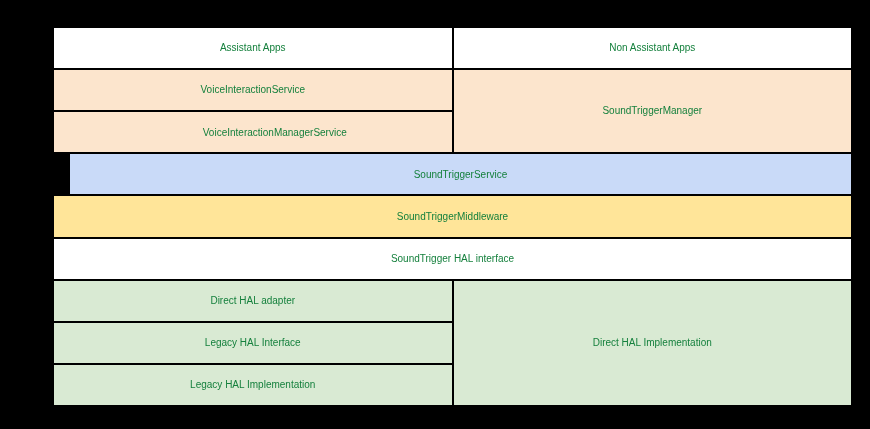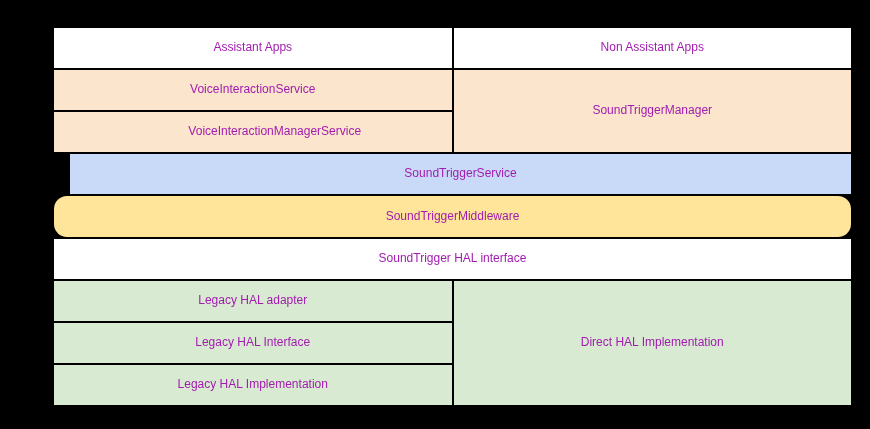--- a/index.html
+++ b/index.html
@@ -28,22 +28,22 @@
     grid-template-columns: 1fr 1fr;
     grid-template-rows: repeat(9, 1fr);
     gap: 2px;
     border: 1px solid #000000;
   }
   .cell {
     display: flex;
     align-items: center;
     justify-content: center;
     text-align: center;
-    font-size: 12px;
-    color: #a21caf;
+    font-size: 10px;
+    color: #15803d;
     background: #ffffff;
     line-height: 1.15;
     overflow: hidden;
   }
   
   .pos-r1c1 { grid-column: 1; grid-row: 1; }
   .pos-r1c2 { grid-column: 2; grid-row: 1; }
   .pos-r2c1 { grid-column: 1; grid-row: 2; }
   .pos-r3c1 { grid-column: 1; grid-row: 3; padding-left: 44px; }
   .pos-r2c2-span2 { grid-column: 2; grid-row: 2 / span 2; }
@@ -66,25 +66,25 @@
     <div class="cell pos-r1c2" style="background: rgb(255, 255, 255);">Non Assistant Apps</div>
 
     <div class="cell pos-r2c1" style="background: rgb(252, 229, 205);">VoiceInteractionService</div>
 
     <div class="cell pos-r2c2-span2" style="background: rgb(252, 229, 205);">SoundTriggerManager</div>
 
     <div class="cell pos-r3c1" style="background: rgb(252, 229, 205);">VoiceInteractionManagerService</div>
 
     <div class="cell pos-r4-full" style="background: rgb(201, 218, 248);">SoundTriggerService</div>
 
-    <div class="cell pos-r5-full" style="background: rgb(255, 229, 153); border-radius: 13px;">SoundTriggerMiddleware</div>
+    <div class="cell pos-r5-full" style="background: rgb(255, 229, 153);">SoundTriggerMiddleware</div>
 
     <div class="cell pos-r6-full" style="background: rgb(255, 255, 255);">SoundTrigger HAL interface</div>
 
-    <div class="cell pos-r7c1" style="background: rgb(217, 234, 211);">Legacy HAL adapter</div>
+    <div class="cell pos-r7c1" style="background: rgb(217, 234, 211);">Direct HAL adapter</div>
 
     <div class="cell pos-r7c2-span3" style="background: rgb(217, 234, 211);">Direct HAL Implementation</div>
 
     <div class="cell pos-r8c1" style="background: rgb(217, 234, 211);">Legacy HAL Interface</div>
 
     <div class="cell pos-r9c1" style="background: rgb(217, 234, 211);">Legacy HAL Implementation</div>
 
   </div>
 </div>
 

